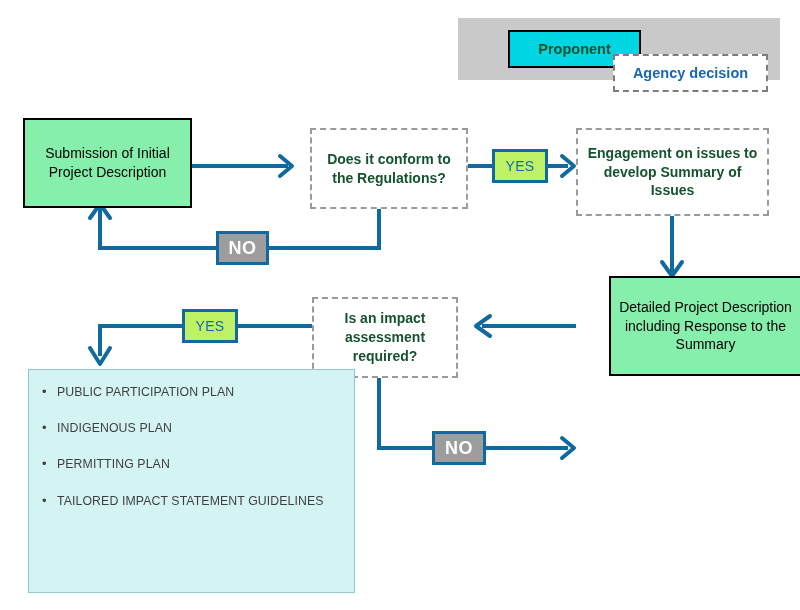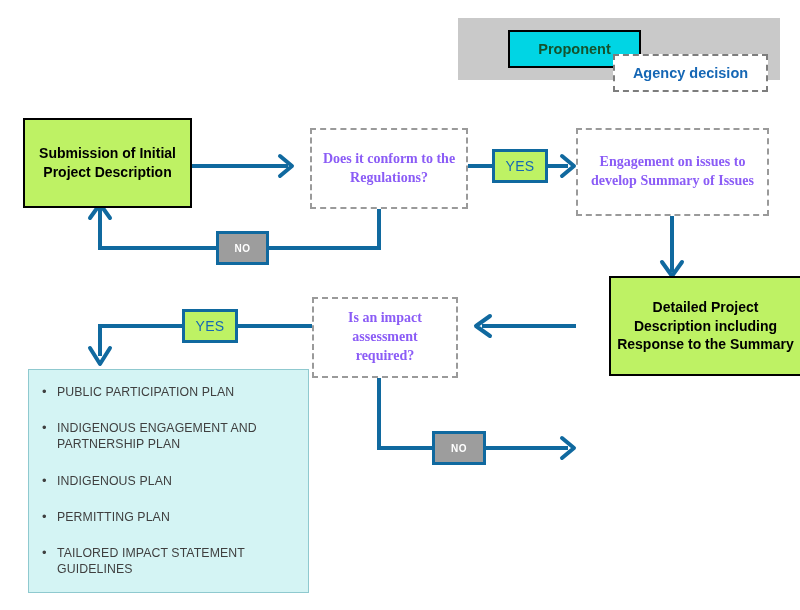--- a/index.html
+++ b/index.html
@@ -74,59 +74,58 @@
   
   .node {
     position: absolute;
     box-sizing: border-box;
     display: flex;
     align-items: center;
     justify-content: center;
     text-align: center;
   }
   .proponent-box {
-    background: #bef264;
+    background: #86efac;
     border: 2px solid #000000;
     color: #000000;
     font-size: 14px;
-    font-weight: bold;
+    font-weight: normal;
     line-height: 1.35;
   }
   .agency-box {
     background: #ffffff;
     border: 2px dashed #9a9a9a;
-    color: #8b5cf6;
+    color: #14532d;
     font-size: 14px;
     font-weight: bold;
     line-height: 1.35;
-    font-family: Liberation Serif, serif;
   }
   .label-yes {
     background: #bef264;
     border: 3px solid #10699f;
     color: #1667b5;
     font-size: 14px;
     font-weight: normal;
     letter-spacing: 0.4px;
   }
   .label-no {
     background: #9d9d9d;
     border: 3px solid #10699f;
     color: #ffffff;
-    font-size: 10px;
+    font-size: 18px;
     font-weight: bold;
     letter-spacing: 0.4px;
   }
 
   
   .plan-list-box {
     position: absolute;
     left: 28px;
     top: 369px;
-    width: 281px;
+    width: 327px;
     height: 224px;
     background: #d4f4f4;
     border: 1px solid #8fc9cf;
     box-sizing: border-box;
     padding: 14px 10px 10px 6px;
   }
   .plan-list-box ul {
     list-style: none;
     margin: 0;
     padding: 0;
@@ -227,20 +226,19 @@
   </div>
 
   <div class="node label-no" style="left:432px; top:431px; width:54px; height:34px;">
     <span>NO</span>
   </div>
 
 
   <div class="plan-list-box">
     <ul>
       <li>PUBLIC PARTICIPATION PLAN</li>
-      <li>INDIGENOUS ENGAGEMENT AND PARTNERSHIP PLAN</li>
       <li>INDIGENOUS PLAN</li>
       <li>PERMITTING PLAN</li>
       <li>TAILORED IMPACT STATEMENT GUIDELINES</li>
     </ul>
   </div>
 
 </div>
 
 </body></html>

